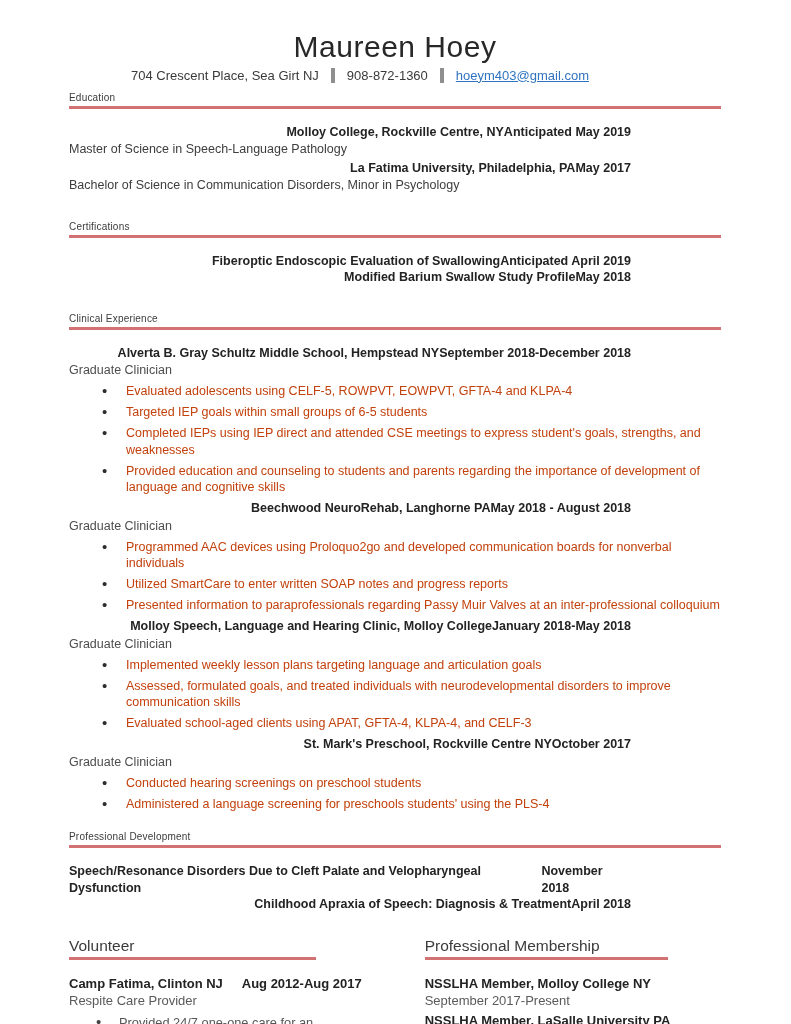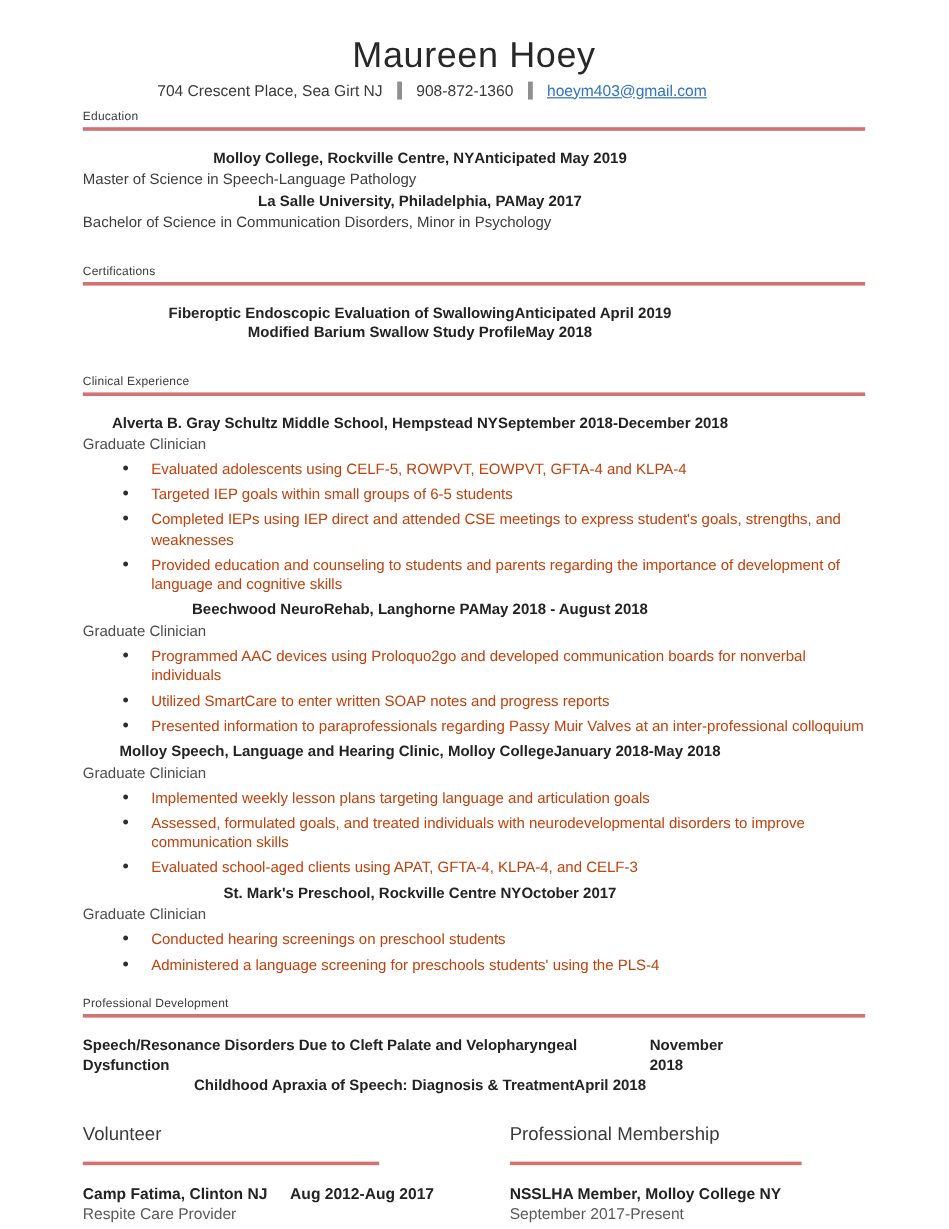--- a/index.html
+++ b/index.html
@@ -19,35 +19,35 @@
   .sec-title {
     font-size:10px; font-weight:400; color:#3b3b3b; letter-spacing:0.2px;
     border-bottom:3px solid var(--accent); padding-bottom:3px;
   }
   .sec-edu { margin-top:9px; }
   .sec-cert { margin-top:27px; }
   .sec-clin { margin-top:27px; }
   .sec-dev  { margin-top:19px; }
   
   .content { margin-top:15px; font-size:12.5px; line-height:1.32; }
-  .row { display:flex; justify-content:center; align-items:baseline; padding-right:90px; }
+  .row { display:flex; justify-content:flex-end; align-items:baseline; padding-right:90px; }
   .b { font-weight:bold; color:#232323; }
   .sub { color:#3d3d3d; margin-top:1px; margin-bottom:2px; }
   .role { color:#4d4d4d; margin-top:1px; }
   .entry { margin-bottom:1px; }
   ul.bullets { list-style:none; margin:2px 0 3px 0; padding:0; }
   ul.bullets li { position:relative; padding-left:57px; margin:4.5px 0; color:#c2410c; }
   ul.bullets li::before { content:"•"; position:absolute; left:33px; top:-2px; font-size:15px; color:#2e2e2e; }
   
   .footer { display:flex; margin-top:24px; }
   .col-left { width:322px; }
   .col-right { width:326px; margin-left:63px; }
   .col-title {
     font-size:15.5px; font-weight:400; color:#3b3b3b;
-    border-bottom:3px solid var(--accent); padding-bottom:13px;
+    border-bottom:3px solid var(--accent); padding-bottom:2px;
   }
   .col-title.vol { width:247px; }
   .col-title.mem { width:243px; }
   .col-body { margin-top:15px; font-size:13px; line-height:1.35; }
   .col-row { display:flex; justify-content:space-between; align-items:baseline; }
   .muted { color:#5a5a5a; }
   ul.bullets.small li { padding-left:50px; font-size:12.8px; color:#565656; }
   ul.bullets.small li::before { left:27px; color:#444; }
   .mem-entry { margin-bottom:2px; }
 </style>
@@ -69,21 +69,21 @@
   <div class="content">
     <div class="entry">
       <div class="row">
         <span class="b">Molloy College, Rockville Centre, NY</span>
         <span class="b">Anticipated May 2019</span>
       </div>
       <div class="sub">Master of Science in Speech-Language Pathology</div>
     </div>
     <div class="entry">
       <div class="row">
-        <span class="b">La Salle University, Philadelphia, PA</span>
+        <span class="b">La Fatima University, Philadelphia, PA</span>
         <span class="b">May 2017</span>
       </div>
       <div class="sub">Bachelor of Science in Communication Disorders, Minor in Psychology</div>
     </div>
   </div>
 
   <div class="sec-title sec-cert">Certifications</div>
   <div class="content">
     <div class="row">
       <span class="b">Fiberoptic Endoscopic Evaluation of Swallowing</span>

